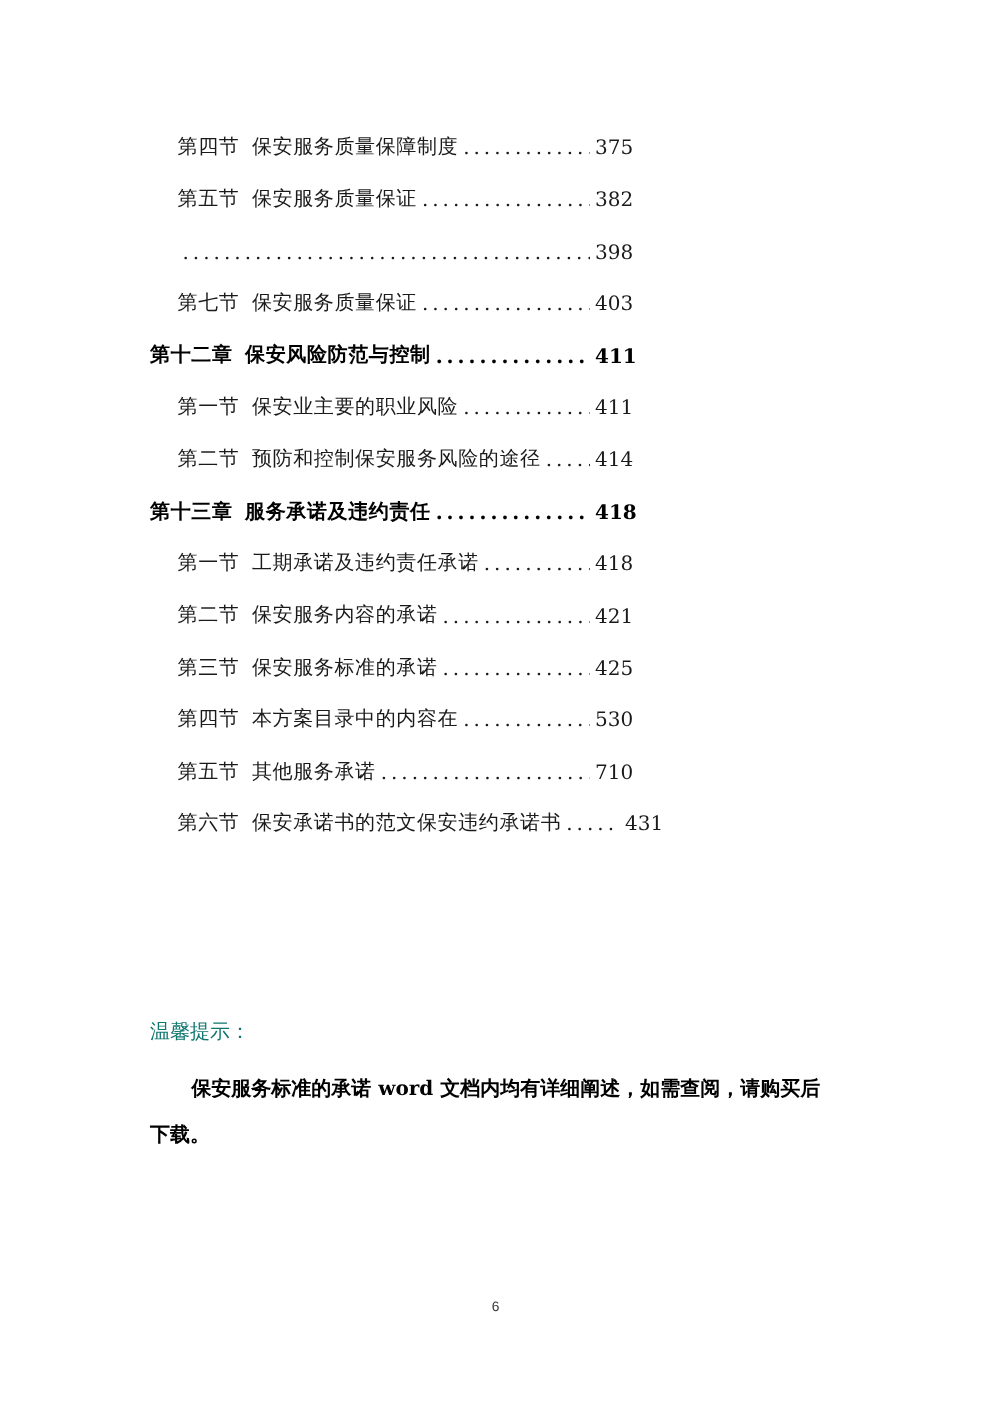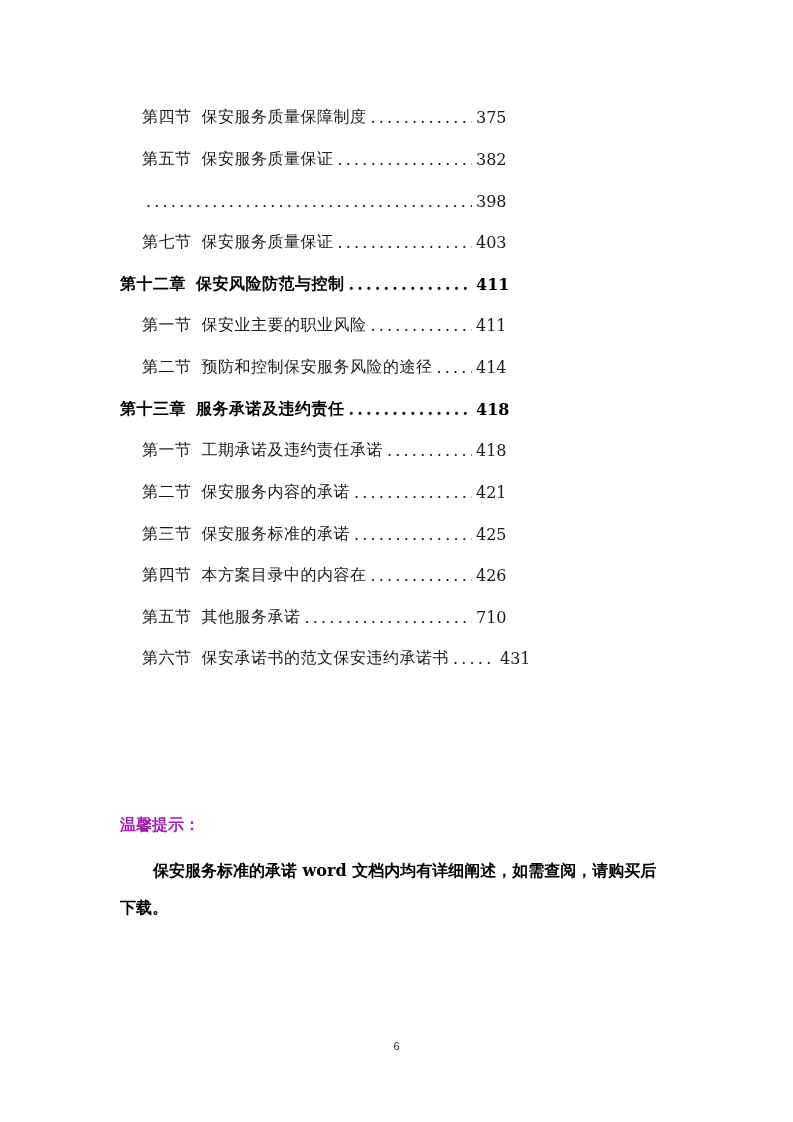--- a/index.html
+++ b/index.html
@@ -7,21 +7,21 @@
          font-family:"DejaVu Serif","Liberation Serif",serif; color:#1a1a1a; }
   .toc-row { position:absolute; left:0; width:630px; height:24px; display:flex; align-items:center; }
   .toc-row .label { white-space:nowrap; font-size:16px; letter-spacing:0.5px; }
   .toc-row .leader { flex:1; overflow:hidden; white-space:nowrap; font-size:16px; letter-spacing:3.2px; margin:0 4px; }
   .toc-row .page { font-size:16px; text-align:left; width:36px; }
   .toc-row.section { }
   .toc-row.section .inner { position:absolute; left:142px; right:118px; display:flex; align-items:center; }
   .toc-row.chapter .inner { position:absolute; left:120px; right:118px; display:flex; align-items:center; }
   .toc-row.chapter .label, .toc-row.chapter .leader, .toc-row.chapter .page { font-weight:bold; color:#000; }
   .sec-num { margin-right:10px; }
-  .notice-title { position:absolute; left:120px; top:815px; font-size:16px; font-weight:bold; color:#a21caf; }
+  .notice-title { position:absolute; left:120px; top:815px; font-size:16px; font-weight:normal; color:#0f766e; }
   .notice-body { position:absolute; left:120px; top:852px; width:552px; font-size:16px; font-weight:bold; line-height:37px; color:#000; text-indent:33px; }
   .footer-page { position:absolute; left:0; width:793px; top:1040px; text-align:center; font-family:"Liberation Sans",sans-serif; font-size:11px; color:#333; }
 </style>
 </head>
 <body>
 
 <div id="toc">
     <div class="toc-row section" style="top: 105px;">
       <div class="inner">
         <span class="label"><span class="sec-num">第四节</span><span>保安服务质量保障制度</span></span>
@@ -95,21 +95,21 @@
       <div class="inner">
         <span class="label"><span class="sec-num">第三节</span><span>保安服务标准的承诺</span></span>
         <span class="leader">................................................................</span>
         <span class="page">425</span>
       </div>
     </div>
     <div class="toc-row section" style="top: 563px;">
       <div class="inner">
         <span class="label"><span class="sec-num">第四节</span><span>本方案目录中的内容在</span></span>
         <span class="leader">................................................................</span>
-        <span class="page">426</span>
+        <span class="page">530</span>
       </div>
     </div>
     <div class="toc-row section" style="top: 605px;">
       <div class="inner">
         <span class="label"><span class="sec-num">第五节</span><span>其他服务承诺</span></span>
         <span class="leader">................................................................</span>
         <span class="page">710</span>
       </div>
     </div>
     <div class="toc-row section" style="top: 646px; padding-left: 24px;">

